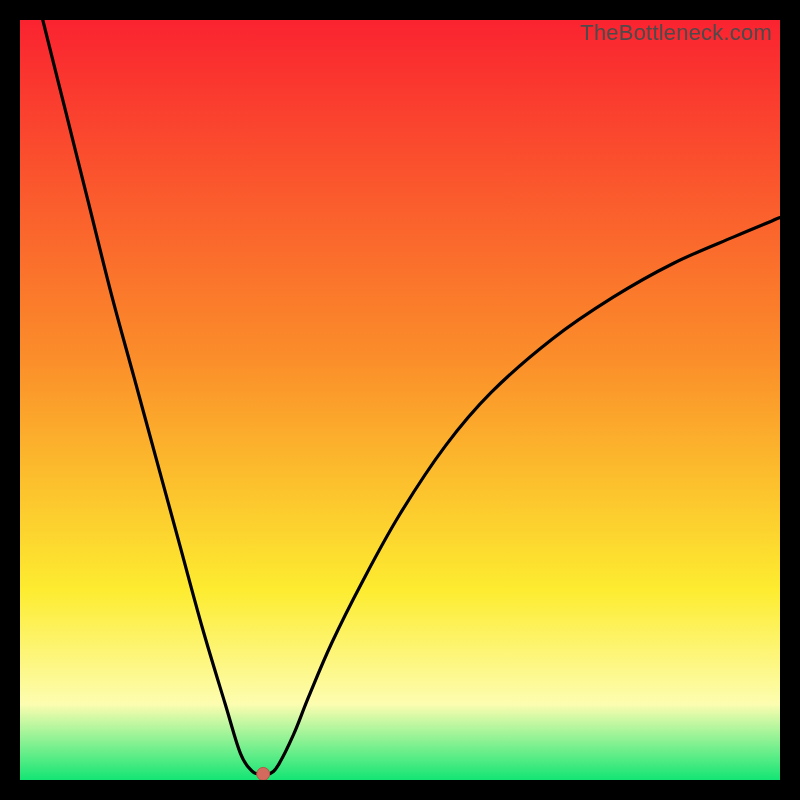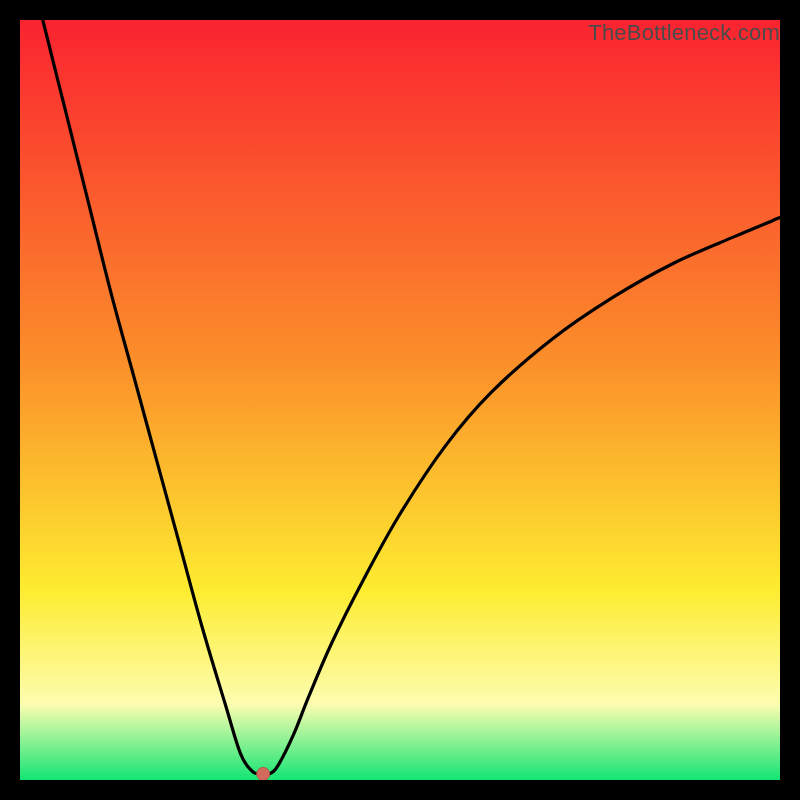--- a/index.html
+++ b/index.html
@@ -22,21 +22,21 @@
   .plot-area {
     position: absolute;
     left: 0;
     top: 0;
     width: 760px;
     height: 760px;
   }
   .watermark {
     position: absolute;
     top: 0px;
-    right: 0;
+    right: 8px;
     color: #4b4b4b;
     font-size: 22px;
     font-weight: 500;
     letter-spacing: 0.2px;
     z-index: 10;
   }
   svg {
     display: block;
   }
 </style>

